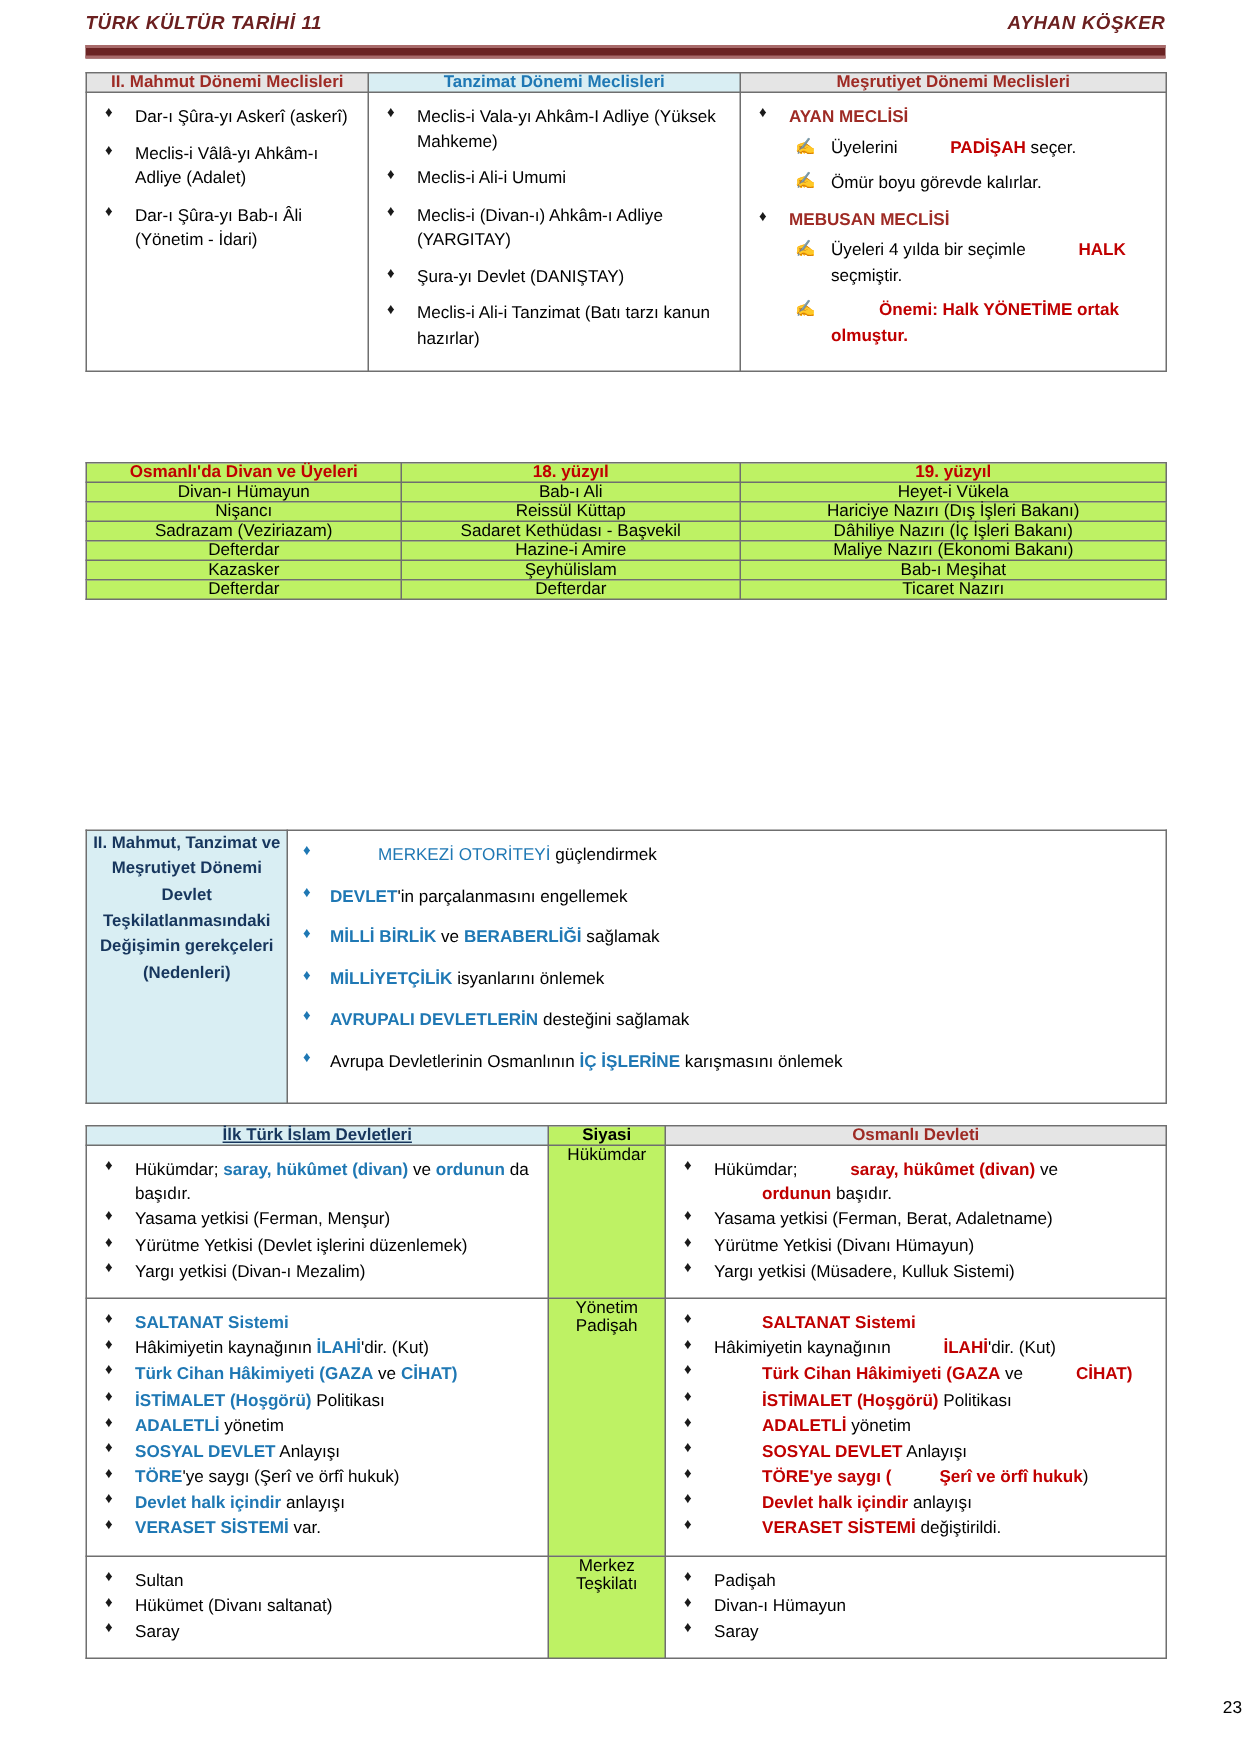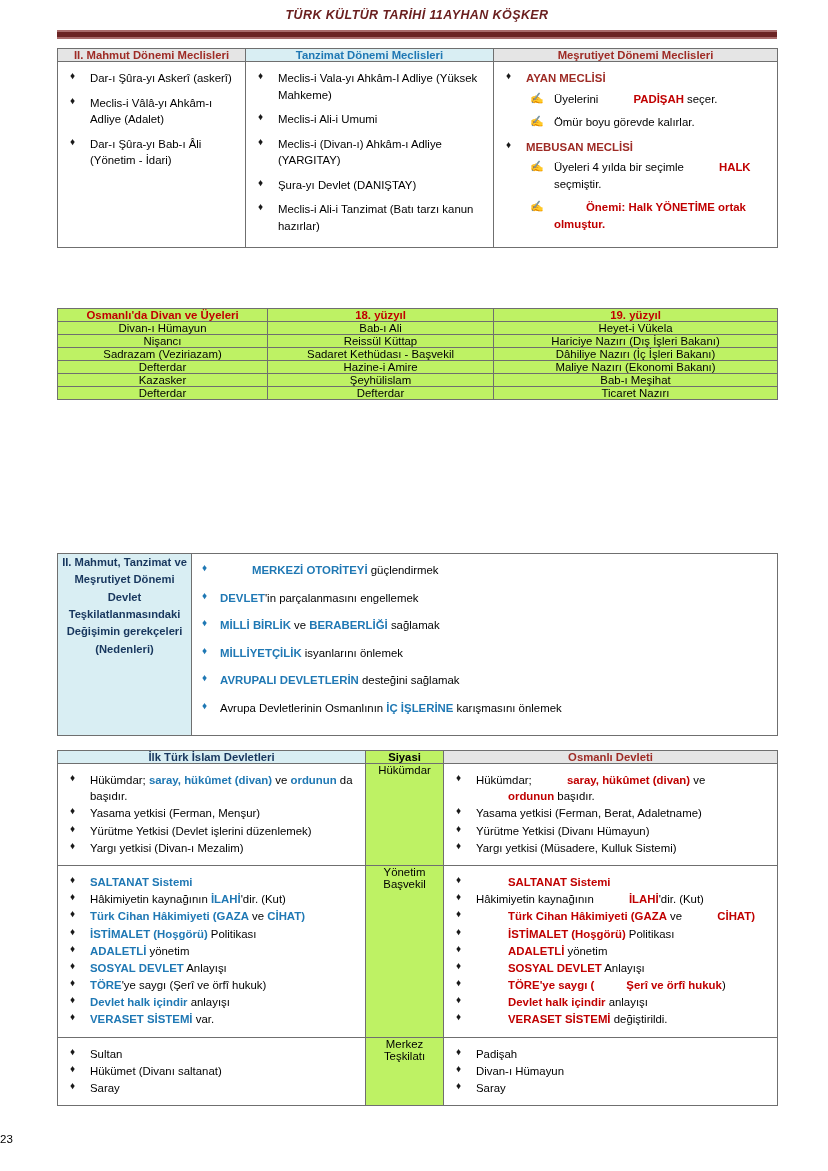--- a/index.html
+++ b/index.html
@@ -10,21 +10,21 @@
     background: #ffffff;
     font-family: "Liberation Sans", sans-serif;
     color: #000;
     position: relative;
   }
   .page { width: 828px; height: 1171px; position: relative; }
 
   
   .runhead {
     position: absolute; left: 57px; top: 8px; width: 720px;
-    display: flex; justify-content: center; align-items: flex-end;
+    display: flex; justify-content: space-between; align-items: flex-end;
   }
   .runhead span {
     font-style: italic; font-weight: bold; font-size: 12.5px;
     color: #6b2020; letter-spacing: .4px;
   }
   .rule {
     position: absolute; left: 57px; top: 30px; width: 720px; height: 9px;
     background: #6b2323;
     border-top: 2px solid #a86a6a;
     border-bottom: 2px solid #a86a6a;
@@ -49,21 +49,21 @@
     font-size: 11.3px;
     padding: 8px 4px 8px;
     vertical-align: middle;
   }
   .pink  { background: #e5e5e5; }
   .blue  { background: #d9eef3; }
   .white { background: #bef264; }
   .red   { color: #c00000; padding-left: 32px; }
   .dkred { color: #9e2b25; }
   .bluetx{ color: #1f78b4; }
-  .navy  { color: #17365d; }
+  .navy  { color: #17365d; text-decoration: underline; }
 
   
   ul.b { list-style: none; margin: 0; padding: 8px 6px 8px 6px; }
   ul.b > li {
     position: relative;
     padding-left: 26px;
     font-size: 11.4px;
     line-height: 1.45;
     margin-bottom: 8px;
   }
@@ -104,21 +104,21 @@
   }
 
   .bigtitle {
     text-align: center; font-weight: bold; font-size: 14px;
     color: #c00000; background: #f7e3e3; padding: 9px 4px;
     vertical-align: middle;
   }
 
   .pagenum {
     position: absolute; left: 0; top: 1133px; width: 828px;
-    text-align: left; font-size: 11.5px; color: #000;
+    text-align: right; font-size: 11.5px; color: #000;
   }
 
   
   #tbl-meclis   { top: 48px; }
   #tbl-burokrasi{ top: 308px; }
   #tbl-degisim  { top: 553px; }
   #tbl-karsilastirma { top: 750px; }
 </style>
 </head>
 <body>
@@ -226,21 +226,21 @@
   <table class="t" id="tbl-degisim">
     <colgroup>
         <col style="width:134px">
         <col style="width:586px">
       </colgroup>
     <tbody>
         <tr>
       <td class="label-cell">II. Mahmut, Tanzimat ve Meşrutiyet Dönemi Devlet Teşkilatlanmasındaki Değişimin gerekçeleri (Nedenleri)</td>
       <td>
             <ul class="b reasons" id="deg-list">
-              <li><span class="bluetx" style="font-weight: bold; padding-left: 32px;">MERKEZİ OTORİTEYİ</span><span> güçlendirmek</span></li>
+              <li><span class="bluetx" style="font-weight: normal; padding-left: 32px;">MERKEZİ OTORİTEYİ</span><span> güçlendirmek</span></li>
               <li><span class="bluetx" style="font-weight: bold;">DEVLET</span><span>'in parçalanmasını engellemek</span></li>
               <li><span class="bluetx" style="font-weight: bold;">MİLLİ BİRLİK</span><span> ve </span><span class="bluetx" style="font-weight: bold;">BERABERLİĞİ</span><span> sağlamak</span></li>
               <li><span class="bluetx" style="font-weight: bold;">MİLLİYETÇİLİK</span><span> isyanlarını önlemek</span></li>
               <li><span class="bluetx" style="font-weight: bold;">AVRUPALI DEVLETLERİN</span><span> desteğini sağlamak</span></li>
               <li><span>Avrupa Devletlerinin Osmanlının </span><span class="bluetx" style="font-weight: bold;">İÇ İŞLERİNE</span><span> karışmasını önlemek</span></li>
             </ul>
           </td>
     </tr>
   </tbody>
     </table>
@@ -285,21 +285,21 @@
               <li><span>Hâkimiyetin kaynağının </span><span class="bluetx" style="font-weight: bold;">İLAHİ</span><span>'dir. (Kut)</span></li>
               <li><span class="bluetx" style="font-weight: bold;">Türk Cihan Hâkimiyeti (GAZA</span><span> ve </span><span class="bluetx" style="font-weight: bold;">CİHAT)</span></li>
               <li><span class="bluetx" style="font-weight: bold;">İSTİMALET (Hoşgörü)</span><span> Politikası</span></li>
               <li><span class="bluetx" style="font-weight: bold;">ADALETLİ</span><span> yönetim</span></li>
               <li><span class="bluetx" style="font-weight: bold;">SOSYAL DEVLET</span><span> Anlayışı</span></li>
               <li><span class="bluetx" style="font-weight: bold;">TÖRE</span><span>'ye saygı (Şerî ve örfî hukuk)</span></li>
               <li><span class="bluetx" style="font-weight: bold;">Devlet halk içindir</span><span> anlayışı</span></li>
               <li><span class="bluetx" style="font-weight: bold;">VERASET SİSTEMİ</span><span> var.</span></li>
             </ul>
           </td>
-          <td class="cell-center white">Yönetim Başvekil</td>
+          <td class="cell-center white">Yönetim Padişah</td>
           <td>
             <ul class="b tight">
               <li><span class="red" style="font-weight: bold;">SALTANAT Sistemi</span></li>
               <li><span>Hâkimiyetin kaynağının </span><span class="red" style="font-weight: bold;">İLAHİ</span><span>'dir. (Kut)</span></li>
               <li><span class="red" style="font-weight: bold;">Türk Cihan Hâkimiyeti (GAZA</span><span> ve </span><span class="red" style="font-weight: bold;">CİHAT)</span></li>
               <li><span class="red" style="font-weight: bold;">İSTİMALET (Hoşgörü)</span><span> Politikası</span></li>
               <li><span class="red" style="font-weight: bold;">ADALETLİ</span><span> yönetim</span></li>
               <li><span class="red" style="font-weight: bold;">SOSYAL DEVLET</span><span> Anlayışı</span></li>
               <li><span class="red" style="font-weight: bold;">TÖRE'ye saygı (</span><span class="red" style="font-weight: bold;">Şerî ve örfî hukuk</span><span>)</span></li>
               <li><span class="red" style="font-weight: bold;">Devlet halk içindir</span><span> anlayışı</span></li>

